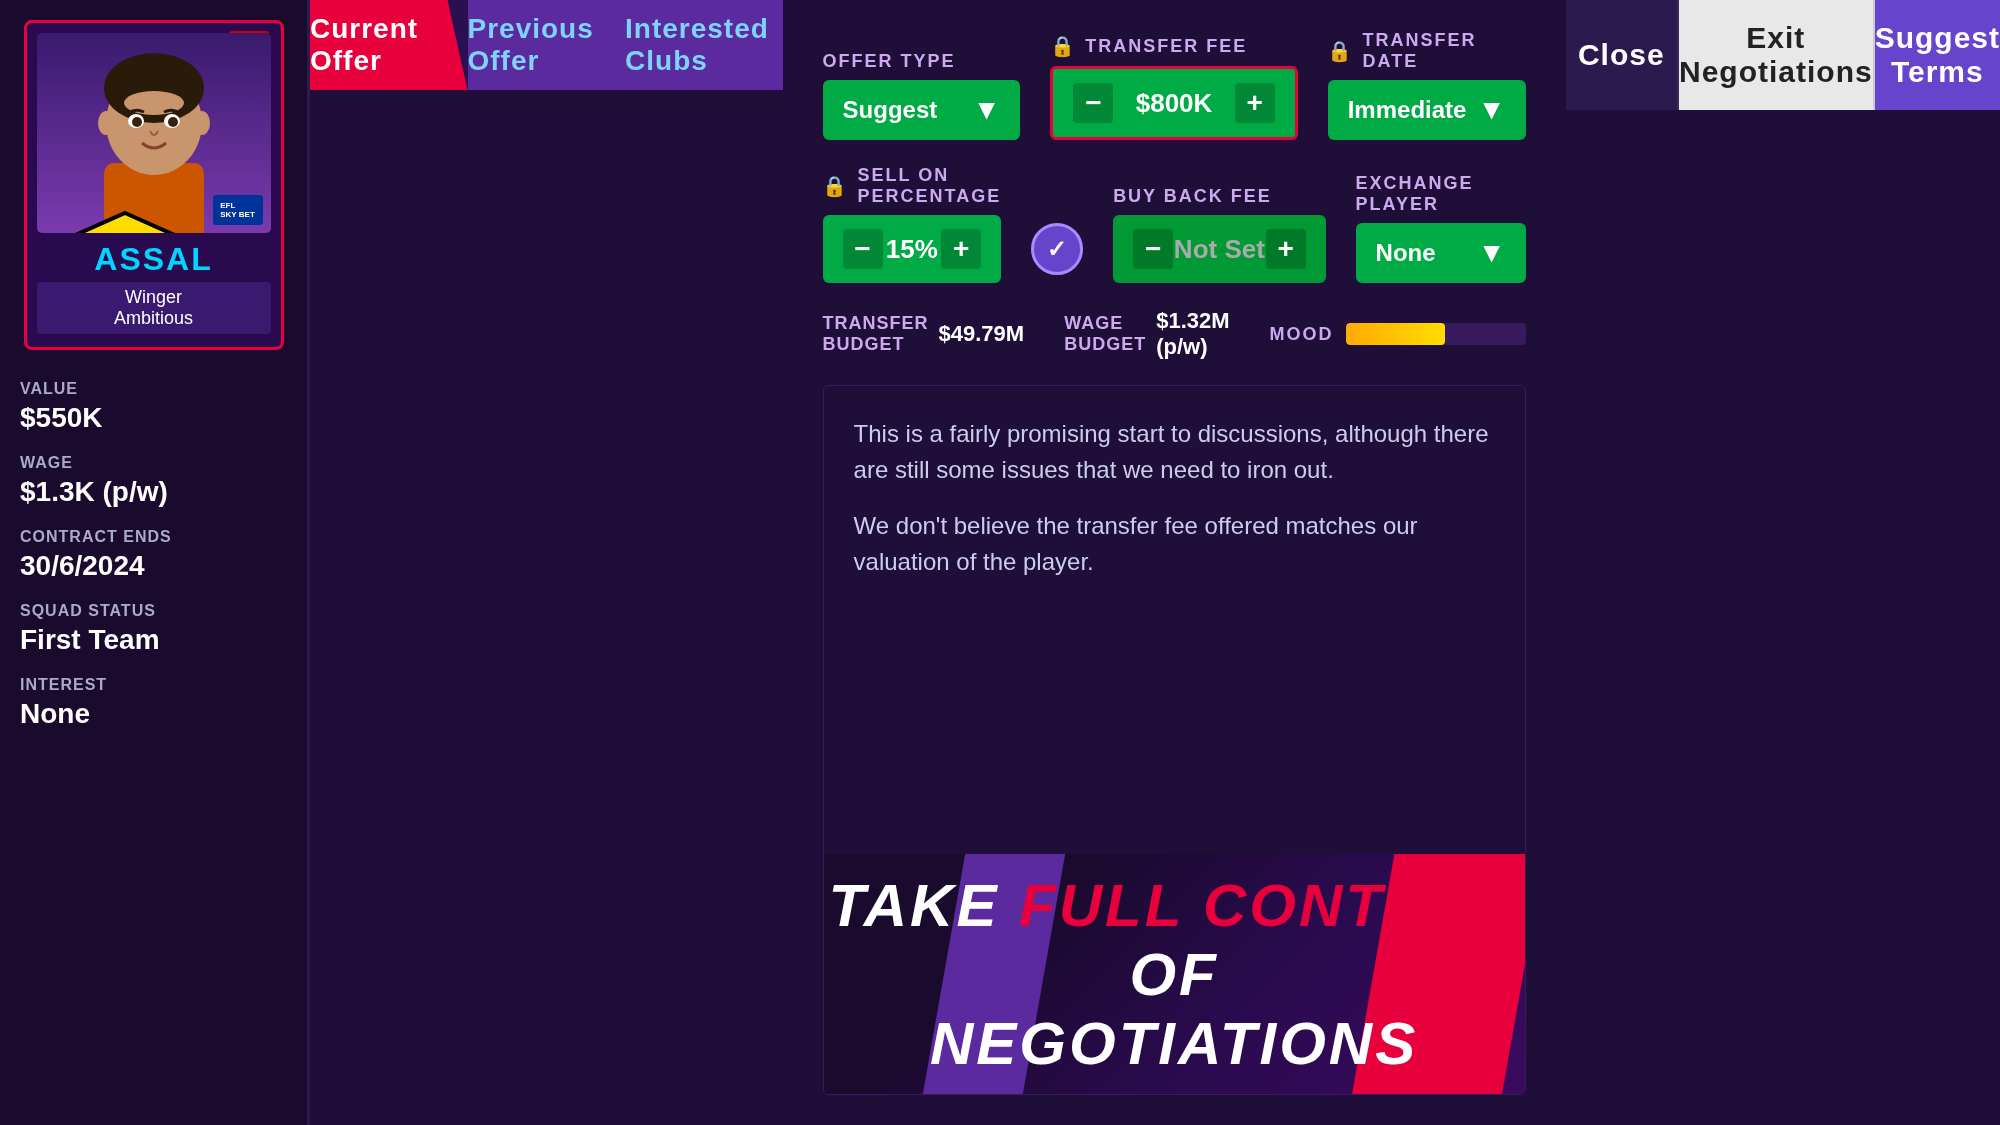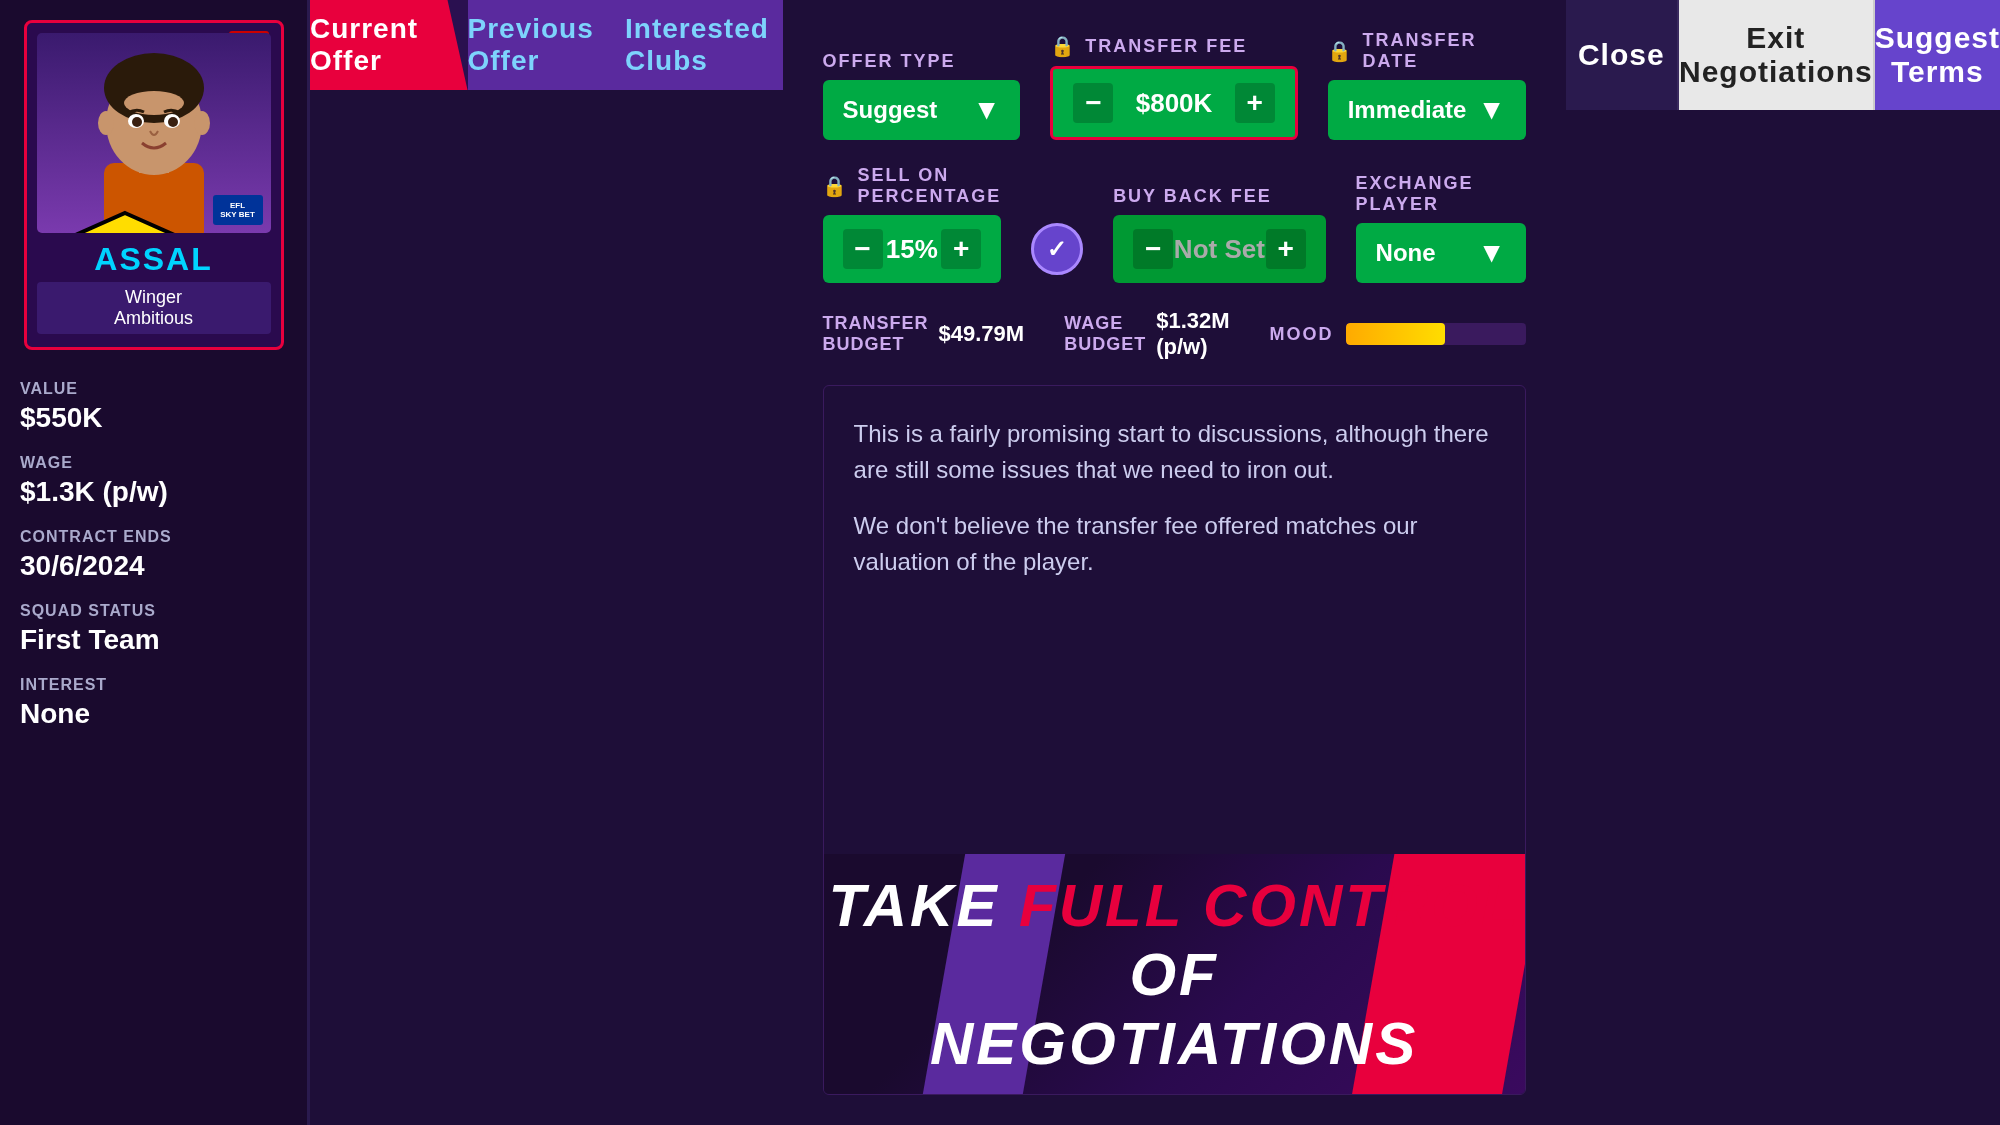--- a/index.html
+++ b/index.html
@@ -512,21 +512,21 @@
       </svg>
 
       <div class="club-badge">
         <svg width="40" height="40" viewBox="0 0 40 40">
           <polygon points="20,2 38,10 38,30 20,38 2,30 2,10" fill="#ffdd00" stroke="#000" stroke-width="1"></polygon>
           <text x="20" y="24" text-anchor="middle" font-size="10" font-weight="bold" fill="#000">AFC</text>
         </svg>
       </div>
 
       <div class="league-badge">
-        <span style="font-size:8px;font-weight:bold;color:white;text-align:center;">EFL<br>SKY BET</span>
+        <span style="font-size:8px;font-weight:bold;color:white;text-align:left;">EFL<br>SKY BET</span>
       </div>
     </div>
 
     <div class="player-name">ASSAL</div>
 
     <div class="player-role">
       <div class="player-role-text">Winger</div>
       <div class="player-trait-text">Ambitious</div>
     </div>
   </div>

